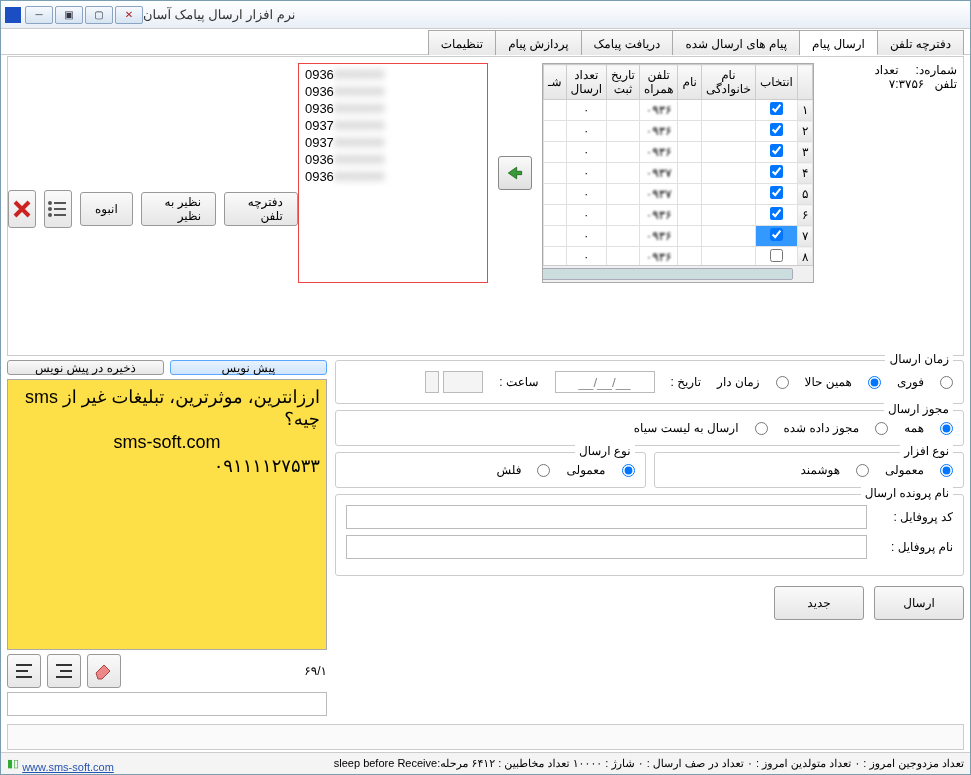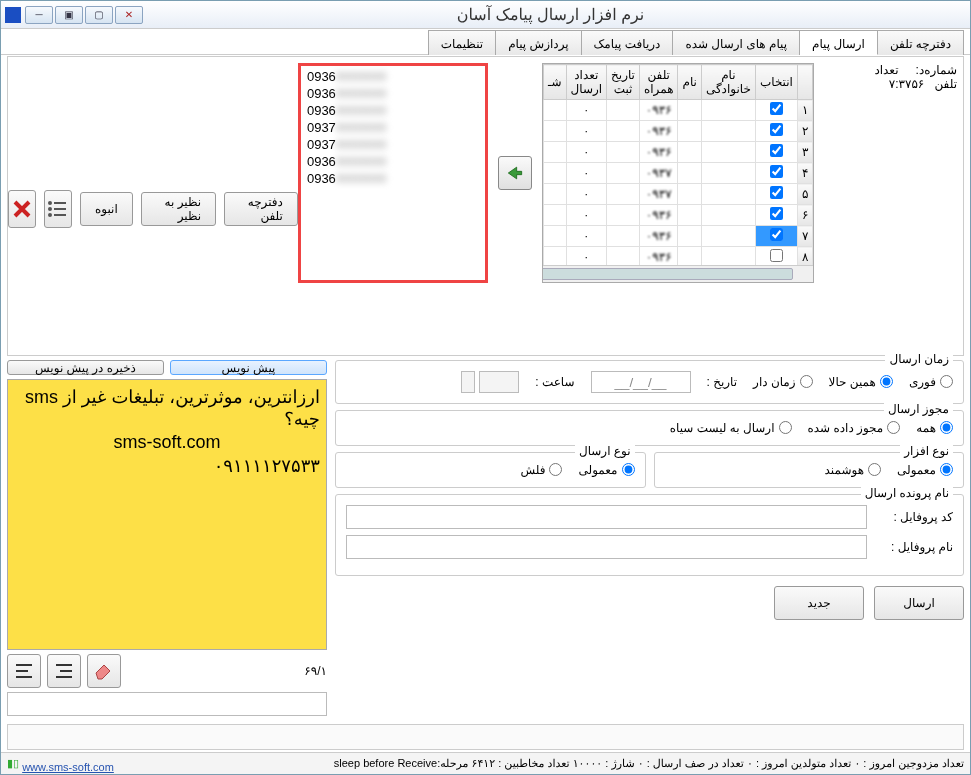--- a/index.html
+++ b/index.html
@@ -1,33 +1,33 @@
 <!DOCTYPE html>
 <html><head>
 <meta charset="utf-8">
 <style>
 * { box-sizing: border-box; margin: 0; padding: 0; }
 body { font-family: Tahoma, Arial, sans-serif; font-size: 12px; background: #fff; direction: rtl; color: #000; }
 .window { width: 971px; height: 775px; border: 1px solid #7a9eb1; position: relative; background: #fff; }
 .titlebar { height: 28px; background: linear-gradient(#fff, #e8eef7); border-bottom: 1px solid #ccc; display: flex; align-items: center; padding: 0 4px; direction: ltr; }
 .titlebar .ico { width:16px; height:16px; background:#1a4ec2; margin-right:4px; display:inline-block; }
-.titlebar .title { flex:1; text-align:center; font-size:16px; padding-right:8px; color:#333; }
+.titlebar .title { flex:1; text-align:left; font-size:13px; padding-right:8px; color:#333; }
 .win-btns { display:flex; gap:2px; direction:ltr; }
 .win-btn { width:28px; height:18px; border:1px solid #8ba4c1; background:linear-gradient(#f6f9fd,#d6e4f2); display:flex; align-items:center; justify-content:center; font-size:10px; cursor:default; border-radius:2px; color:#334; }
 .win-btn.close { color:#a22; }
 .tabs { display:flex; height:26px; border-bottom:1px solid #ccc; padding-right:6px; background:#fff; }
 .tab { padding:6px 12px 5px 12px; border:1px solid #aaa; border-bottom:none; margin-left:-1px; background:linear-gradient(#fafafa,#e8e8e8); font-size:12px; cursor:default; position:relative; top:1px; }
 .tab.active { background:#fff; border-bottom:1px solid #fff; }
 .content { position:absolute; top:55px; bottom:24px; left:6px; right:6px; display:flex; flex-direction:column; gap:4px; }
 .phone-section { border:1px solid #ccc; padding:6px; flex:0 0 auto; height:300px; display:flex; flex-direction:row; }
 .phone-header { display:flex; justify-content:space-between; font-size:12px; margin-bottom:4px; }
 .grid-wrap { display:flex; gap:8px; height:220px; }
 .grid-right { flex:1; border:1px solid #aaa; overflow:hidden; background:#fff; position:relative; }
 .grid-left { width:190px; display:flex; flex-direction:column; }
-.left-list { flex:1; border:3px solid #ef4444; background:#fff; overflow:hidden; font-size:13px; direction:ltr; padding:2px; }
+.left-list { flex:1; border:1px solid #ef4444; background:#fff; overflow:hidden; font-size:13px; direction:ltr; padding:2px; }
 .left-list div { padding:1px 4px; }
 .arrow-col { width:38px; display:flex; align-items:center; justify-content:center; }
 .arrow-btn { width:34px; height:34px; border:1px solid #888; background:linear-gradient(#fafafa,#e0e0e0); display:flex; align-items:center; justify-content:center; border-radius:3px; }
 table.dg { width:100%; border-collapse:collapse; font-size:12px; }
 table.dg th { background:linear-gradient(#fafafa,#e6e6e6); border:1px solid #ccc; padding:3px 4px; font-weight:normal; }
 table.dg td { border:1px solid #e0e0e0; padding:2px 4px; text-align:center; height:20px; }
 table.dg td.ph { direction:ltr; filter:blur(1px);}
 .rownum { background:linear-gradient(#fafafa,#e6e6e6); border:1px solid #ccc; width:40px; }
 .sel-cell input { pointer-events:none; }
 tr.selected td { }
@@ -43,21 +43,21 @@
 .msg-btns { display:flex; gap:6px; }
 .msg-btns .btn { flex:1; height:15px; }
 .msg-box { flex:1; border:1px solid #aaa; background:#fde047; padding:6px; font-size:18px; text-align:right; overflow:auto; min-height:180px; }
 .msg-box .line { margin-bottom:2px; }
 .msg-bottom { display:flex; align-items:center; gap:6px; }
 .msg-bottom .sm { width:34px; height:34px; }
 .opts-col { flex:1; display:flex; flex-direction:column; gap:6px; }
 .fset { border:1px solid #ccc; border-radius:3px; padding:10px 10px 10px 10px; position:relative; }
 .fset > .lg { position:absolute; top:-9px; right:10px; background:#fff; padding:0 4px; font-size:12px; }
 .fset-row { display:flex; align-items:center; gap:16px; justify-content:flex-start; }
-.radio { display:flex; align-items:flex-start; gap:4px; white-space:nowrap; }
+.radio { display:flex; align-items:center; gap:16px; white-space:nowrap; }
 .radio input { margin:0; }
 .fset-row .label{ white-space:nowrap; }
 .date-in,.time-in{ border:1px solid #bbb; height:22px; padding:0 4px; background:#fff;}
 .date-in{width:100px;direction:ltr;text-align:center;color:#888;}
 .time-sel{display:flex;align-items:center;gap:4px;}
 .time-dd{border:1px solid #bbb;height:22px;width:40px;background:#f4f4f4;}
 .two-fset{display:flex;gap:8px;}
 .two-fset .fset{flex:1;}
 .profile-row{display:flex;align-items:center;gap:6px;margin-bottom:6px;}
 .profile-row input{flex:1;border:1px solid #bbb;height:24px;background:#fff;}

